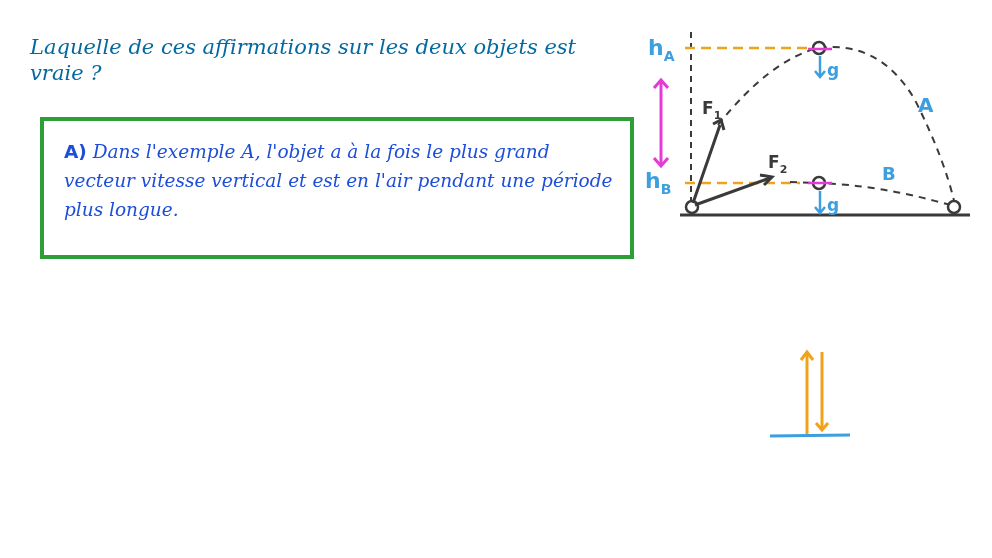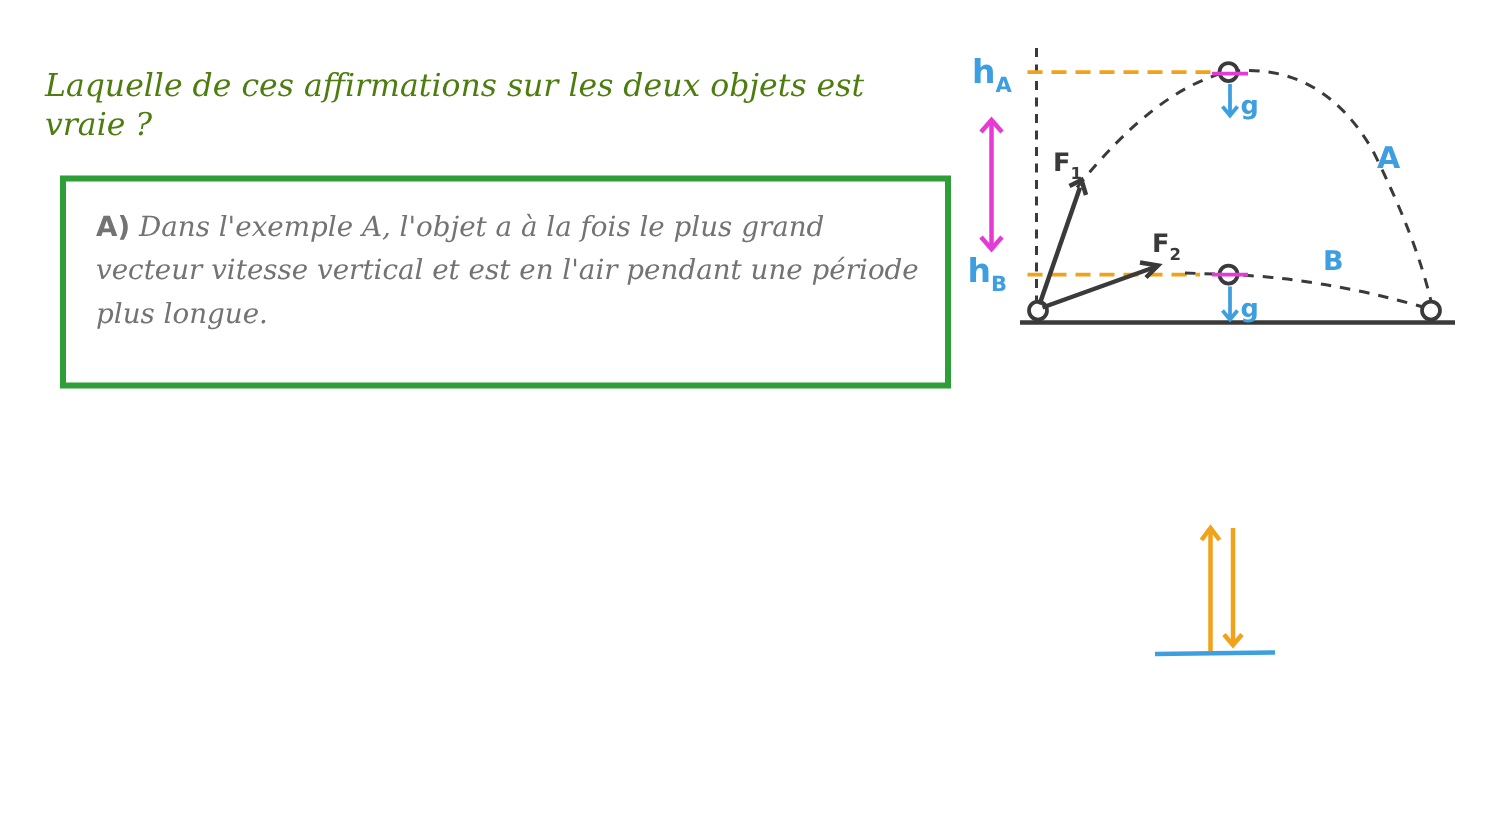--- a/index.html
+++ b/index.html
@@ -1,23 +1,23 @@
 <!DOCTYPE html>
 <html><head>
 <meta charset="utf-8">
 <style>
   html, body { margin:0; padding:0; }
   body { width:992px; height:558px; background:#ffffff; position:relative; overflow:hidden;
          font-family: "DejaVu Sans", sans-serif; color:#333; }
-  .question { position:absolute; left:30px; top:44px; width:560px; font-size:21px; line-height:26px;
-              font-style:italic; color:#4d7c0f; font-family:"DejaVu Serif", serif; }
+  .question { position:absolute; left:30px; top:34px; width:560px; font-size:21px; line-height:26px;
+              font-style:italic; color:#0369a1; font-family:"DejaVu Serif", serif; }
   .answer-box { position:absolute; left:40px; top:117px; width:594px; height:142px;
                 border:4px solid #2e9e37; box-sizing:border-box; }
   .answer-text { position:absolute; left:20px; top:16px; width:560px; font-size:18.5px; line-height:29px;
-                 font-style:italic; color:#737373; font-family:"DejaVu Serif", serif; }
+                 font-style:italic; color:#1d4ed8; font-family:"DejaVu Serif", serif; }
   .answer-letter { font-weight:bold; font-style:normal; font-family:"DejaVu Sans", sans-serif; }
   svg { position:absolute; left:0; top:0; }
   .lbl { font-family:"DejaVu Sans", sans-serif; }
 </style>
 </head>
 <body>
 
 <div class="question">Laquelle de ces affirmations sur les deux objets est vraie ?</div>
 
 <div class="answer-box">

